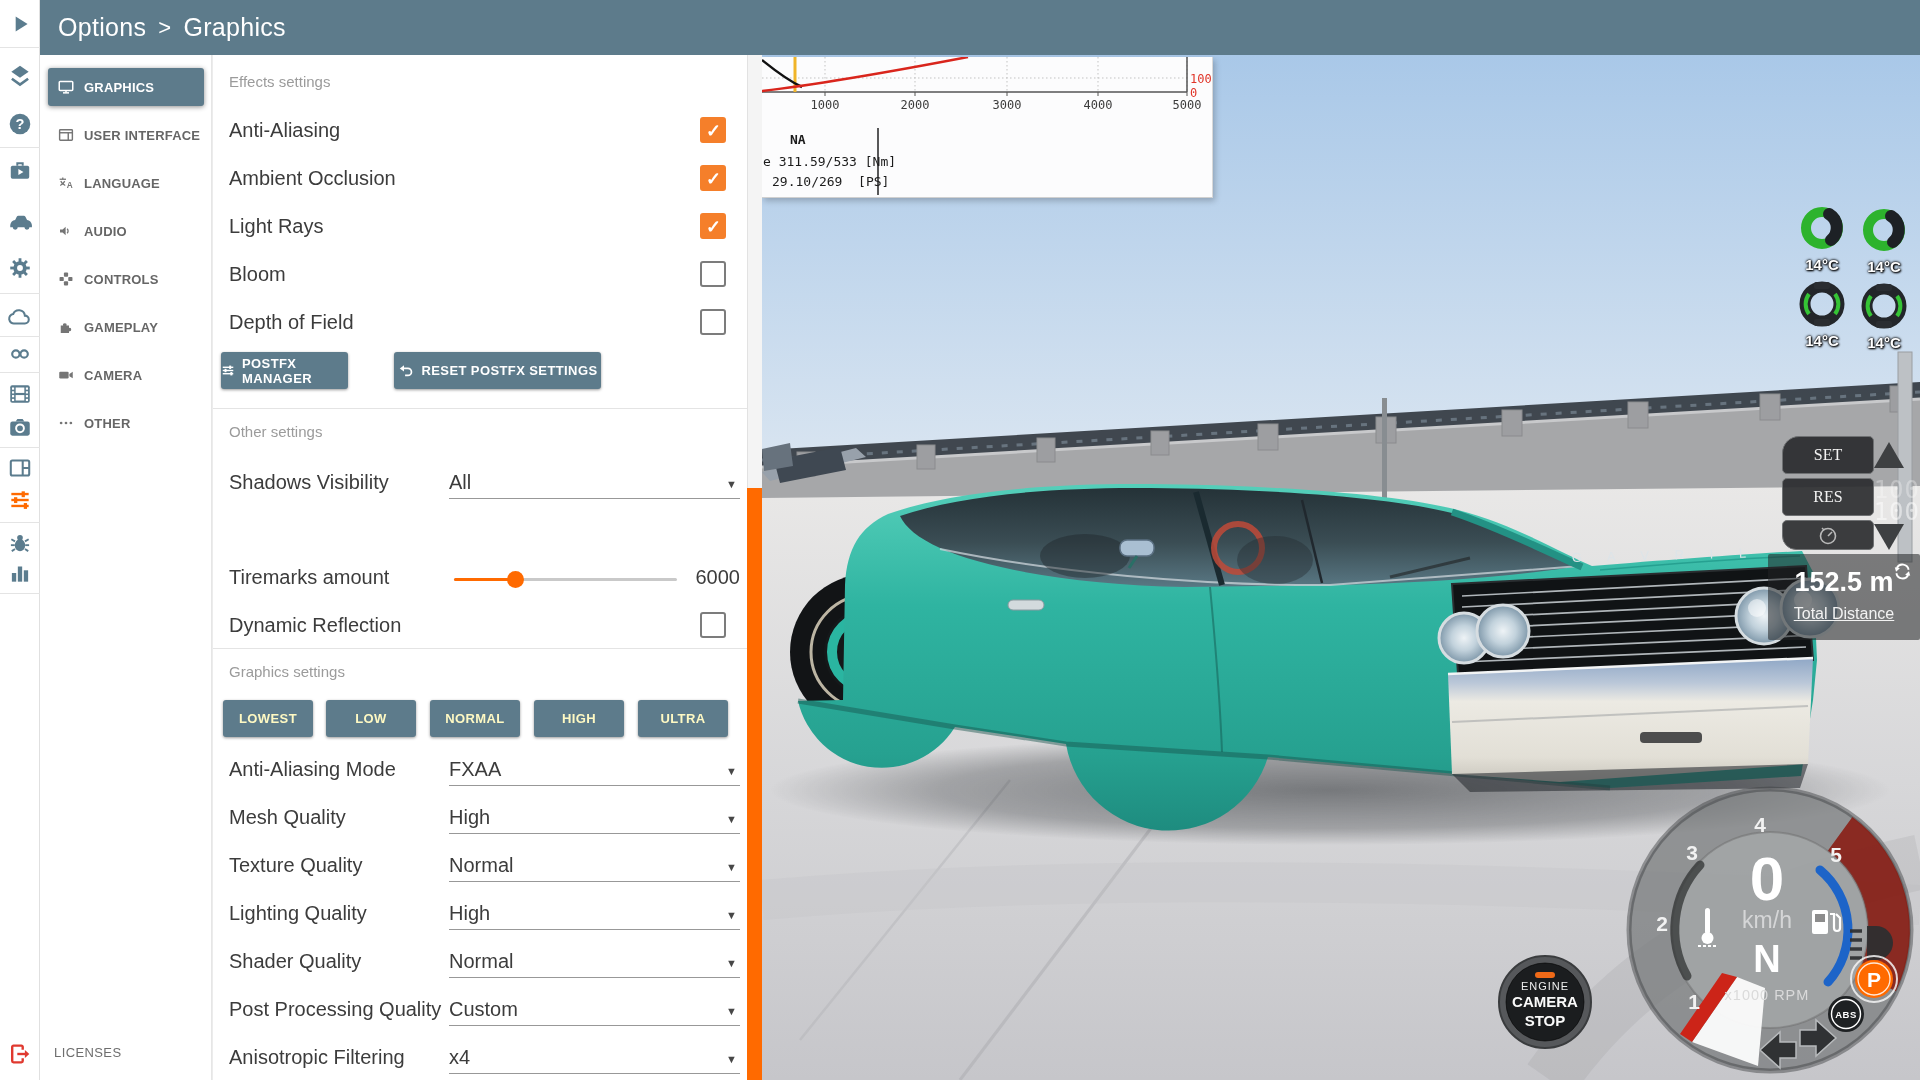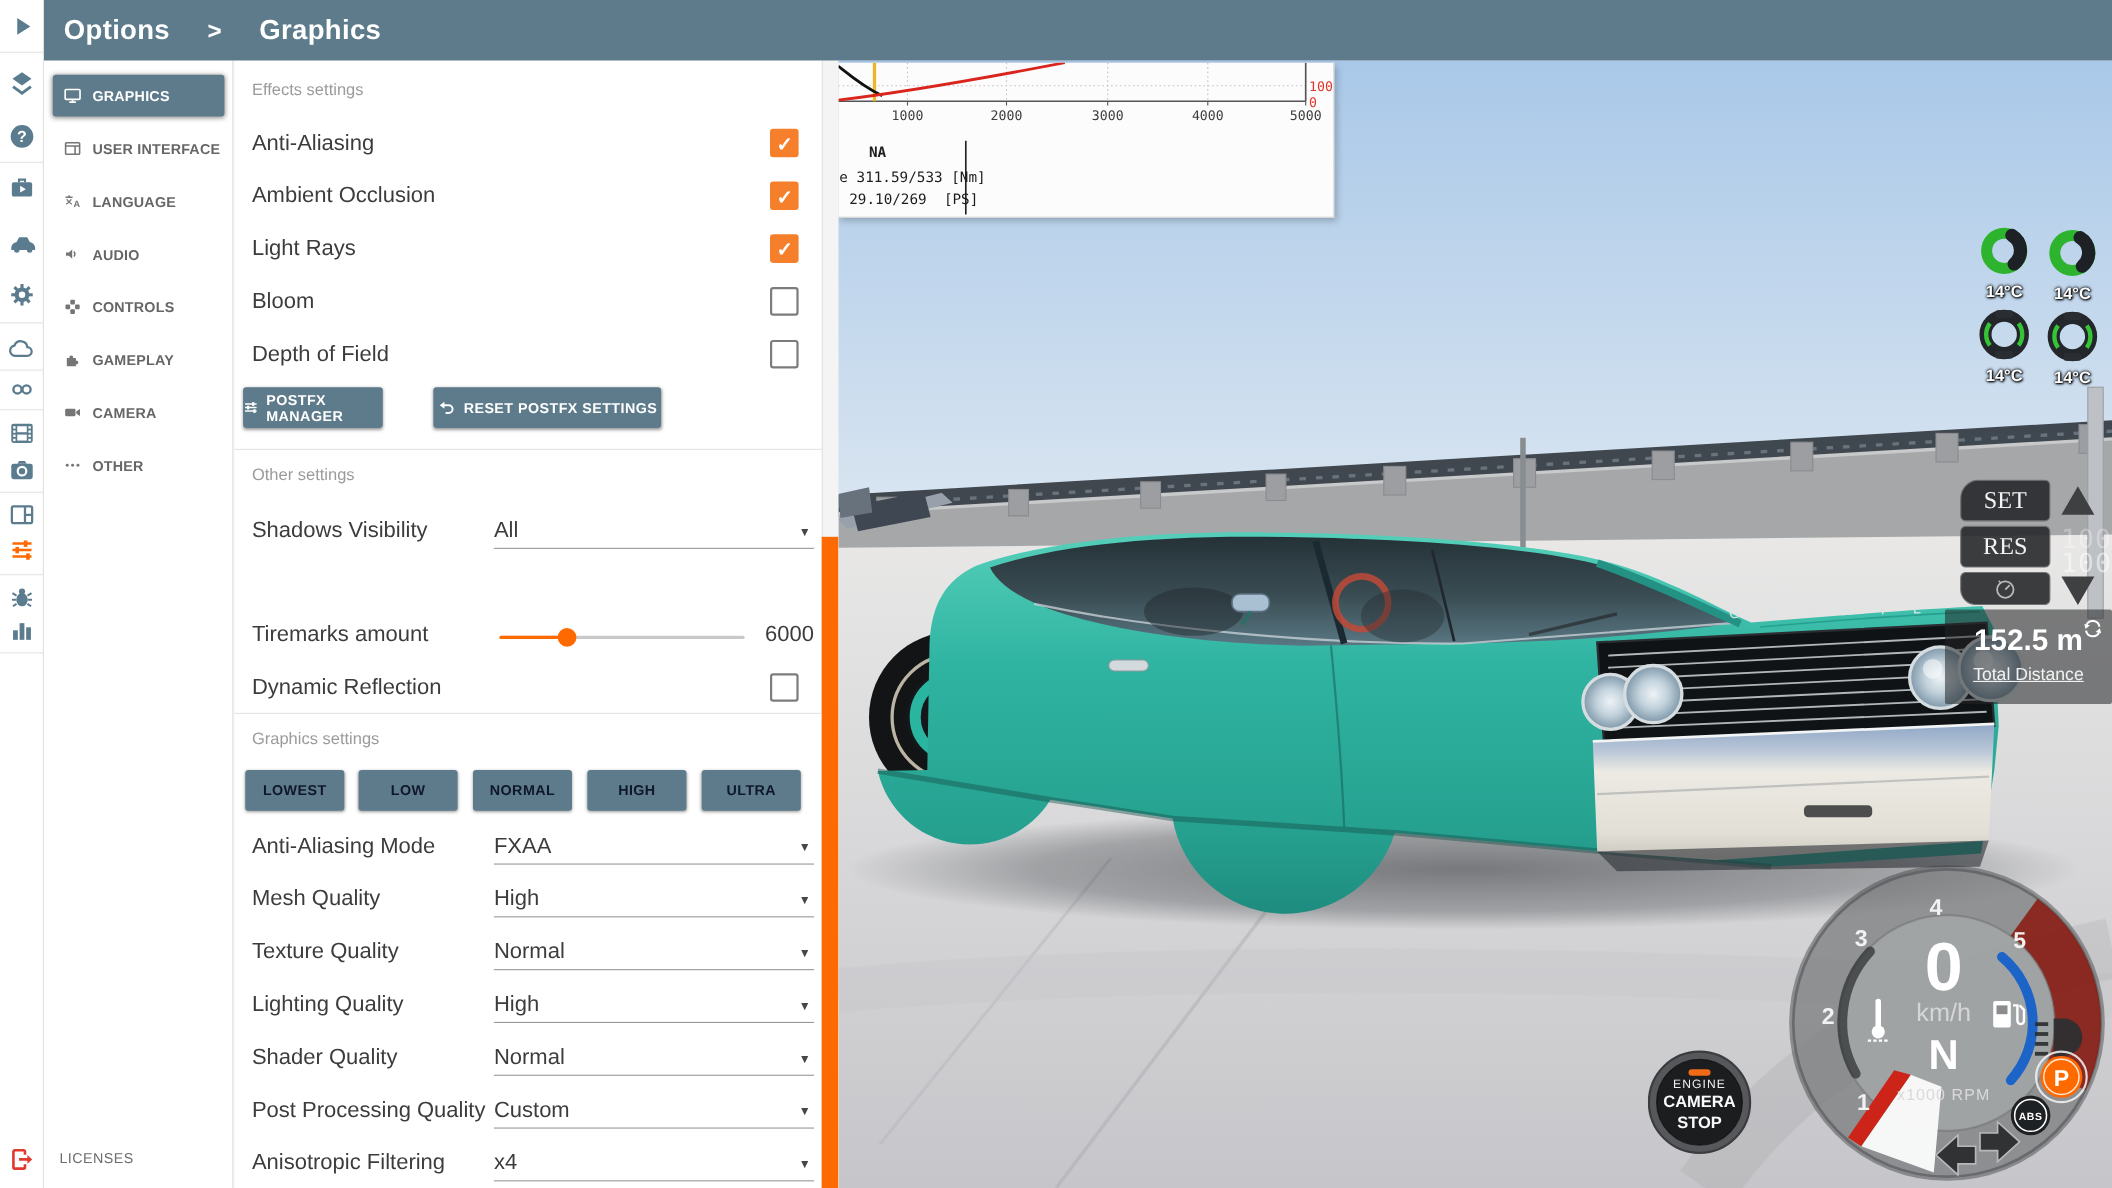--- a/index.html
+++ b/index.html
@@ -9,21 +9,21 @@
   
   .rail{position:absolute;left:0;top:0;width:40px;height:1080px;background:#fff;border-right:1px solid #e0e0e0;z-index:30;}
   .rail-ic{position:absolute;left:7px;width:26px;height:26px;color:#5b7c8e;}
   .rail-ic svg{width:26px;height:26px;display:block;}
   .rail-sep{position:absolute;left:0;width:40px;height:1px;background:#e4e4e4;}
   .rail-ic.orange{color:#ff6a00;}
   .rail-ic.red{color:#e0392f;}
 
   
   .topbar{position:absolute;left:40px;top:0;width:1880px;height:55px;background:var(--slate);color:#fff;
-    display:flex;align-items:center;padding-left:18px;font-size:25px;font-weight:bold;z-index:25;letter-spacing:.3px;gap:22px;}
+    display:flex;align-items:center;padding-left:18px;font-size:25px;font-weight:normal;z-index:25;letter-spacing:.3px;}
   .topbar .sep{margin:0 12px;font-size:22px;}
 
   
   .menu{position:absolute;left:40px;top:55px;width:172px;height:1025px;background:#fff;border-right:1px solid #e6e6e6;z-index:24;}
   .menu-item{position:absolute;left:8px;width:156px;height:38px;display:flex;align-items:center;gap:9px;
     padding-left:9px;color:#666;font-weight:bold;font-size:13px;letter-spacing:.2px;border-radius:3px;cursor:pointer;}
   .menu-item svg{width:18px;height:18px;flex:0 0 18px;color:#757575;}
   .menu-item.active{background:var(--slate);color:#fff;box-shadow:0 1px 5px rgba(0,0,0,.45);}
   .menu-item.active svg{color:#fff;}
   .licenses{position:absolute;left:14px;top:990px;color:#6e6e6e;font-size:13px;letter-spacing:.4px;cursor:pointer;}
@@ -41,21 +41,21 @@
     display:flex;align-items:center;justify-content:center;gap:7px;font-size:13px;font-weight:bold;letter-spacing:.4px;cursor:pointer;}
   .btn svg{width:17px;height:17px;}
   .dd{position:absolute;left:220px;top:-2px;width:291px;height:32px;border-bottom:1px solid #989898;cursor:pointer;}
   .dd .val{position:absolute;left:0;top:4px;font-size:20px;color:#3c3c3c;}
   .dd::after{content:"▼";position:absolute;right:3px;top:11px;font-size:11px;color:#474747;}
   .slider{position:absolute;left:225px;top:3px;width:223px;height:24px;cursor:pointer;}
   .slider .track{position:absolute;left:0;right:0;top:11px;height:3px;background:#c9c9c9;border-radius:2px;}
   .slider .fill{position:absolute;left:0;top:11px;height:3px;width:var(--pct);background:var(--scrollbar_orange);border-radius:2px;}
   .slider .thumb{position:absolute;top:4px;left:calc(var(--pct) - 9px);width:17px;height:17px;border-radius:50%;background:var(--scrollbar_orange);}
   .slider-val{position:absolute;left:448px;width:63px;top:2px;text-align:right;font-size:20px;color:#3c3c3c;}
-  .preset{position:absolute;top:645px;width:90px;height:37px;background:var(--slate);color:#0f172a;border-radius:3px;
+  .preset{position:absolute;top:645px;width:90px;height:37px;background:var(--slate);color:#fef9c3;border-radius:3px;
     box-shadow:0 1px 3px rgba(0,0,0,.4);display:flex;align-items:center;justify-content:center;
     font-size:13px;font-weight:bold;letter-spacing:.4px;cursor:pointer;}
   .scroll-track{position:absolute;right:0;top:0;width:15px;height:100%;background:#f4f4f4;border-left:1px solid #e2e2e2;}
   .scroll-thumb{position:absolute;right:0;top:433px;width:15px;height:592px;background:var(--scrollbar_orange);cursor:grab;}
 
   
   .game{position:absolute;left:762px;top:55px;width:1158px;height:1025px;overflow:hidden;z-index:10;
     background:linear-gradient(#aecbe8,#d7e4f0 45%,#e3ebf3 46%);}
   .game svg.scene{position:absolute;left:0;top:0;}
 
@@ -68,22 +68,22 @@
   .graph .mono{position:absolute;font-family:"DejaVu Sans Mono",monospace;font-size:13px;color:#1c1c1c;white-space:pre;}
 
   
   .temps{position:absolute;left:1032px;top:147px;width:126px;}
   .temps .cell{position:absolute;width:56px;text-align:center;}
   .temps .tlabel{font-size:15px;font-weight:bold;color:#fff;
     text-shadow:0 0 3px #000,0 0 2px #000,1px 1px 2px #000;margin-top:-2px;}
 
   
   .cruise{position:absolute;left:1020px;top:381px;width:138px;height:116px;}
-  .cr-btn{position:absolute;left:0;width:82px;height:38px;background:rgba(40,41,43,.9);border:1px solid #6f7173;
-    border-radius:5px;color:#f3f3f3;font-family:"Liberation Serif",serif;font-size:22px;
+  .cr-btn{position:absolute;left:0;width:92px;height:38px;background:rgba(40,41,43,.9);border:1px solid #6f7173;
+    border-radius:5px;color:#f3f3f3;font-family:"Liberation Serif",serif;font-size:16px;
     display:flex;align-items:center;justify-content:center;cursor:pointer;}
   .cr-up{position:absolute;left:92px;top:6px;width:0;height:0;border-left:15px solid transparent;
     border-right:15px solid transparent;border-bottom:26px solid #3e4042;cursor:pointer;}
   .cr-dn{position:absolute;left:92px;top:88px;width:0;height:0;border-left:15px solid transparent;
     border-right:15px solid transparent;border-top:26px solid #3e4042;cursor:pointer;}
   .seg{position:absolute;left:78px;width:60px;text-align:right;font-family:"DejaVu Sans Mono",monospace;
     font-size:24px;letter-spacing:1px;color:#fff;}
 
   
   .dist{position:absolute;left:1006px;top:499px;width:152px;height:86px;background:rgba(33,34,36,.55);border-radius:2px;}

